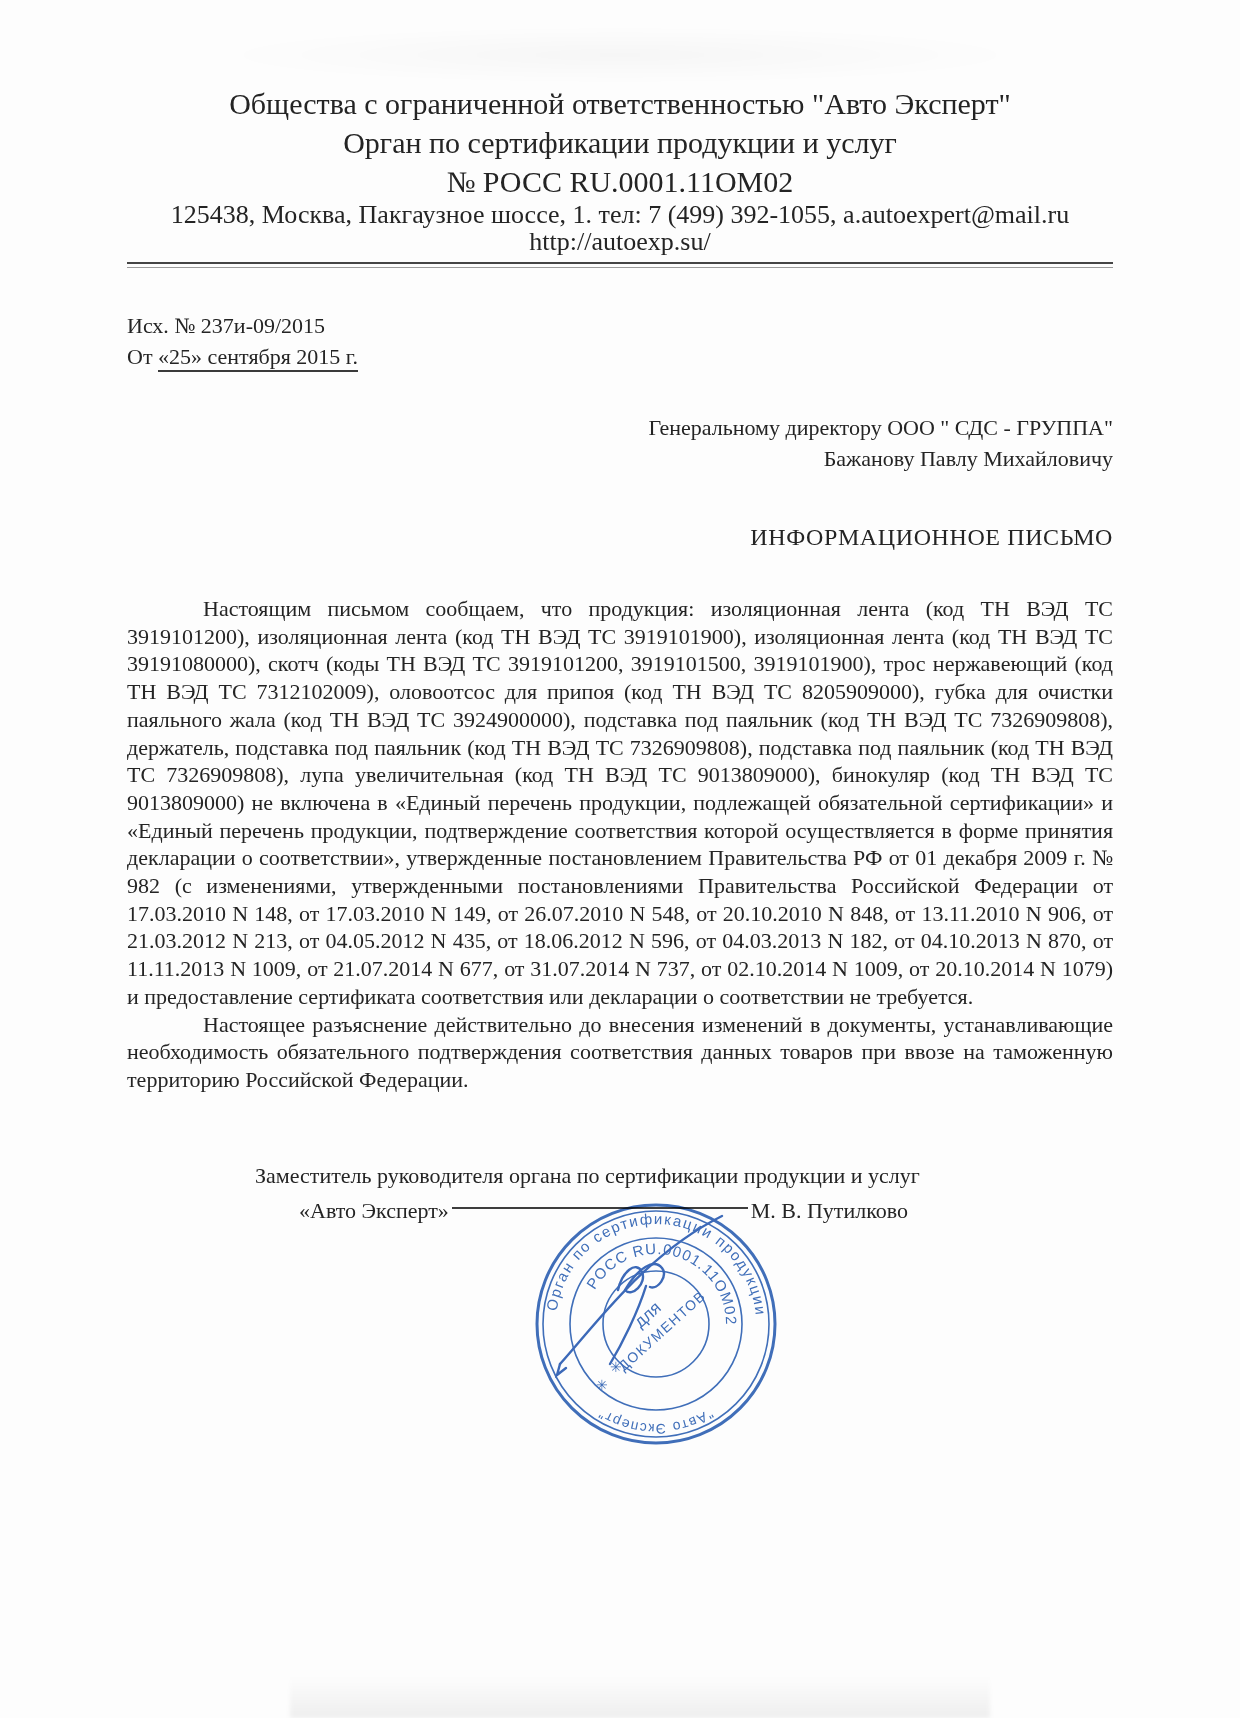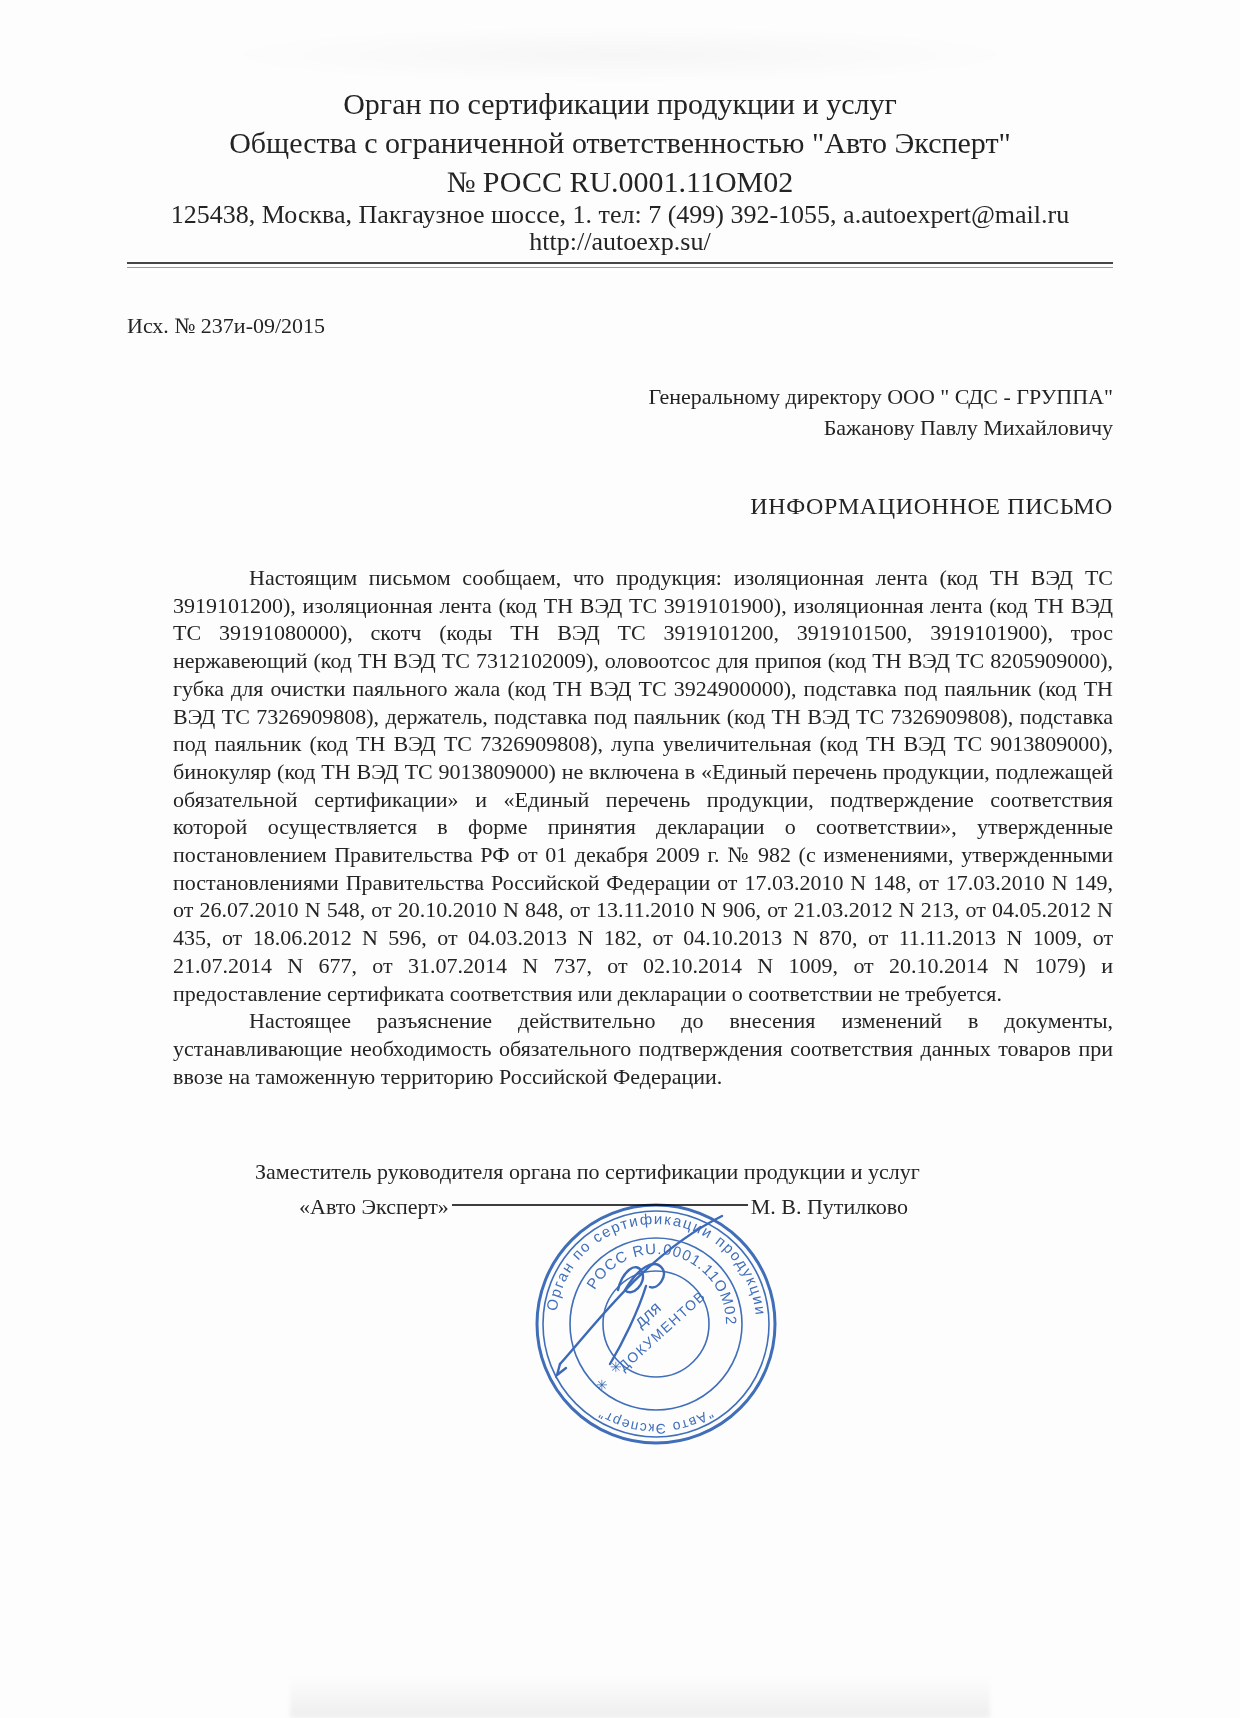--- a/index.html
+++ b/index.html
@@ -28,21 +28,21 @@
   .ref { margin-top:42px; font-size:22px; line-height:31px; }
   .u-date { border-bottom:2px solid #3a3a3a; padding-bottom:1px; }
 
   
   .addressee { margin-top:40px; font-size:22px; line-height:31px; text-align:right; }
 
   
   .doc-title { margin-top:50px; text-align:right; font-size:24px; letter-spacing:.6px; }
 
   
-  .body-text { margin-top:44px; font-size:22px; line-height:27.7px; text-align:justify;margin-left:46px; }
+  .body-text { margin-top:44px; font-size:22px; line-height:27.7px; text-align:justify; }
   .body-text p { margin:0; text-indent:76px; }
 
   
   .sig { margin-top:64px; font-size:22px; line-height:35px; }
   .sig-line1 { padding-left:128px; }
   .sig-line2 { display:flex; align-items:center; padding-left:172px; padding-right:205px; }
   .sig-fill { flex:1; border-bottom:2px solid #3d3d3d; margin:0 3px 5px 3px; height:1px; }
 
   
   .stamp {
@@ -67,30 +67,31 @@
 </style>
 </head>
 <body>
 
 <div class="page">
   <div class="scan-noise-top"></div>
 
   <div class="content">
 
     <div class="letterhead">
+      <div class="lh-big">Общества с ограниченной ответственностью "Авто Эксперт"</div>
       <div class="lh-big">Орган по сертификации продукции и услуг</div>
-      <div class="lh-big">Общества с ограниченной ответственностью "Авто Эксперт"</div>
       <div class="lh-big">№ РОСС RU.0001.11ОМ02</div>
       <div class="lh-small">125438, Москва, Пакгаузное шоссе, 1. тел: 7 (499) 392-1055, a.autoexpert@mail.ru</div>
       <div class="lh-small">http://autoexp.su/</div>
       <div class="rule"></div>
     </div>
 
     <div class="ref">
       <div>Исх. № 237и-09/2015</div>
+      <div><span>От </span><span class="u-date">«25» сентября 2015 г.</span></div>
     </div>
 
     <div class="addressee">
       <div>Генеральному директору ООО " СДС - ГРУППА"</div>
       <div>Бажанову Павлу Михайловичу</div>
     </div>
 
     <div class="doc-title">ИНФОРМАЦИОННОЕ ПИСЬМО</div>
 
     <div class="body-text">

